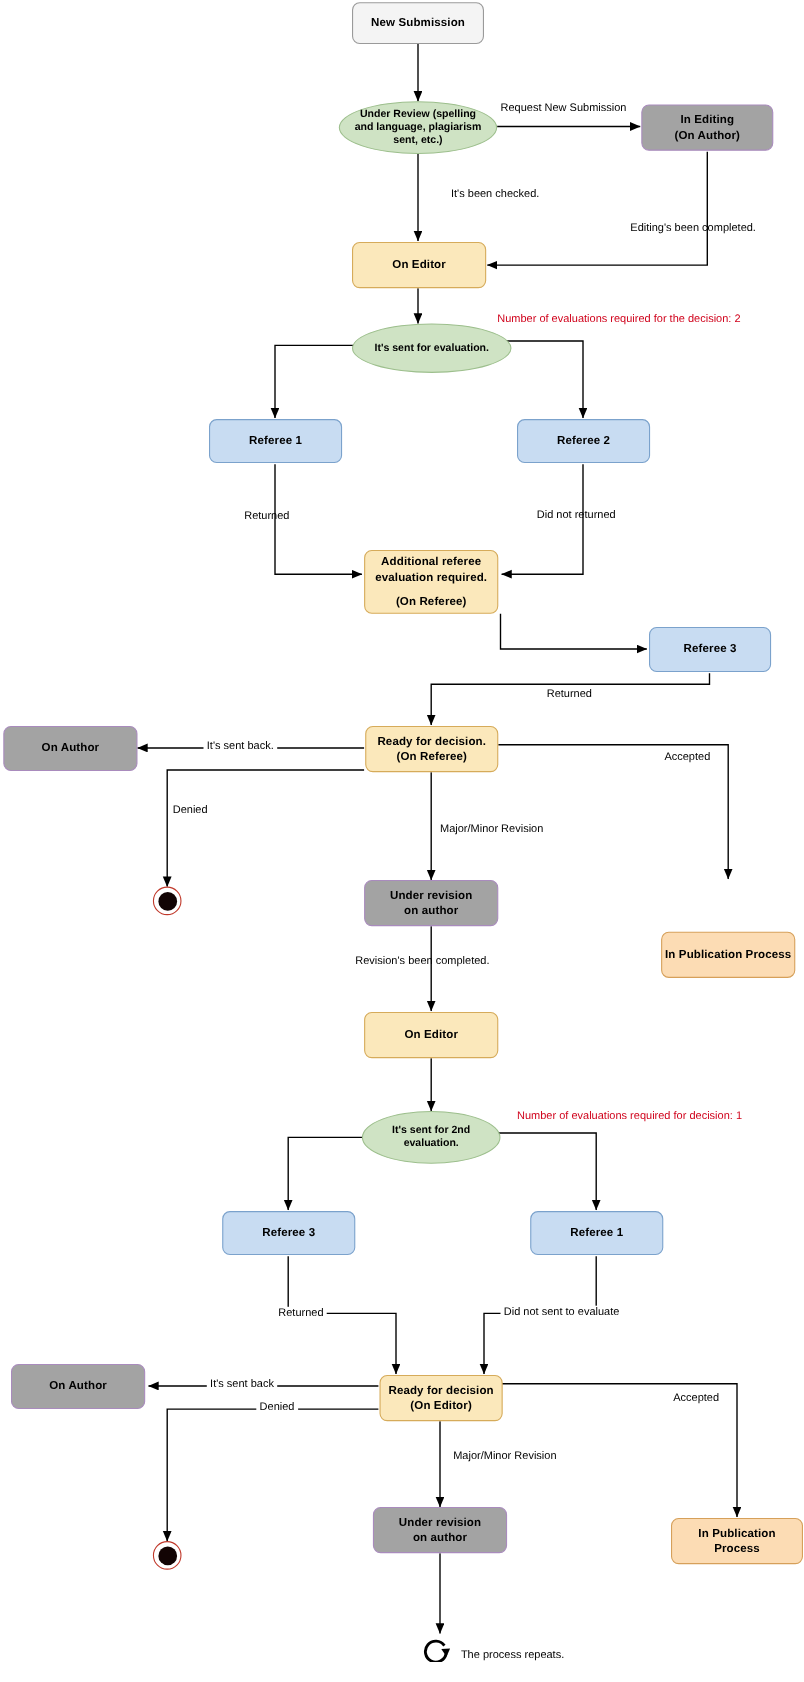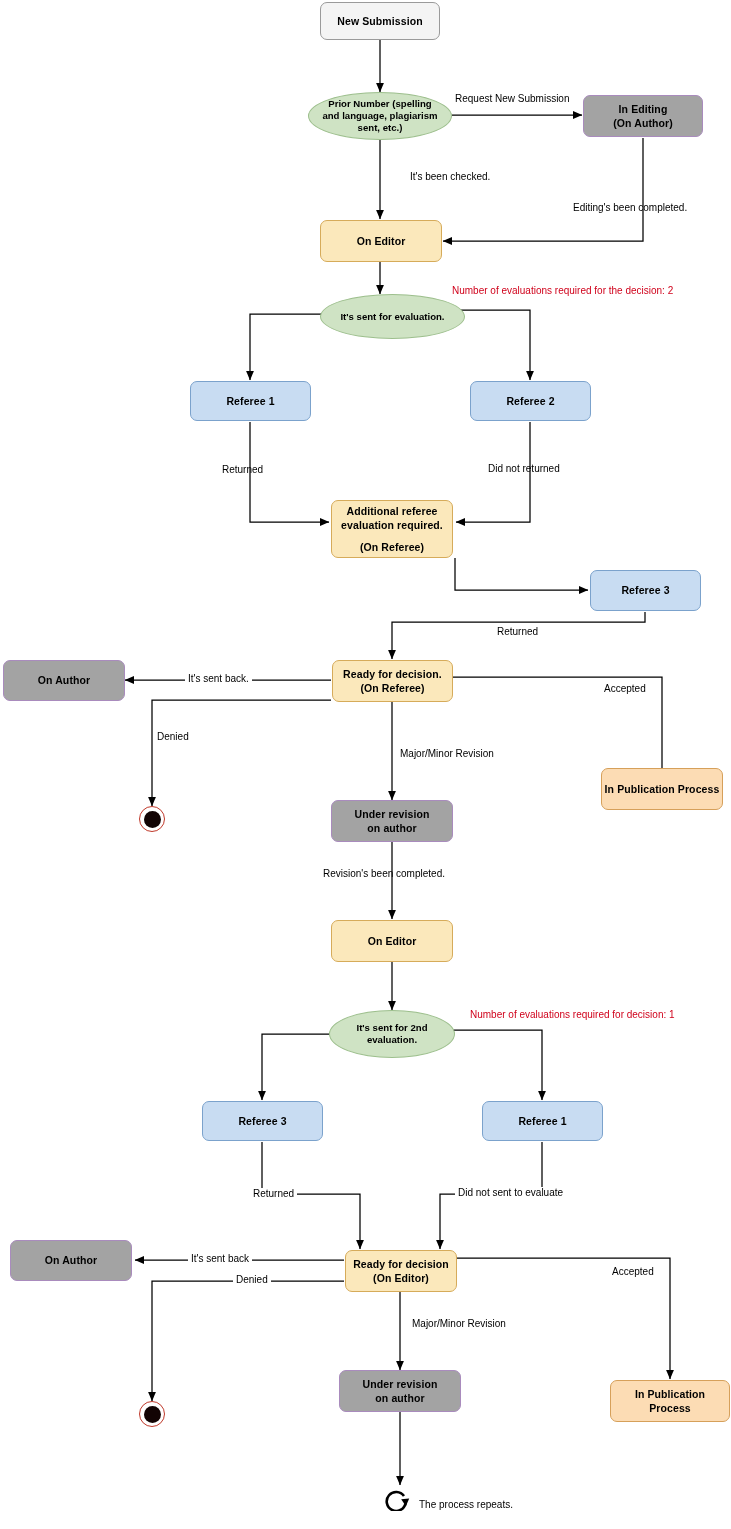--- a/index.html
+++ b/index.html
@@ -100,21 +100,21 @@
 
       <path d="M400,1412 L400,1485"></path>
     </g>
   </svg>
 
   <div class="node n-grey" style="left:320px;top:2px;width:120px;height:38px;">
     <span>New Submission</span>
   </div>
 
   <div class="ellipse" style="left:308px;top:92px;width:144px;height:48px;">
-    <span>Prior Number  (spelling</span>
+    <span>Under Review  (spelling</span>
     <span>and language, plagiarism</span>
     <span>sent, etc.)</span>
   </div>
 
   <div class="node n-purple" style="left:583px;top:95px;width:120px;height:42px;">
     <span>In Editing</span>
     <span>(On Author)</span>
   </div>
 
   <div class="node n-yellow" style="left:320px;top:220px;width:122px;height:42px;">
@@ -150,21 +150,21 @@
   </div>
 
   <div class="node n-purple" style="left:3px;top:660px;width:122px;height:41px;">
     <span>On Author</span>
   </div>
 
   <div class="final-state" style="left:139px;top:806px;">
     <i></i>
   </div>
 
-  <div class="node n-orange" style="left:601px;top:768px;width:122px;height:42px;">
+  <div class="node n-orange" style="left:601px;top:847px;width:122px;height:42px;">
     <span>In Publication Process</span>
   </div>
 
   <div class="node n-purple" style="left:331px;top:800px;width:122px;height:42px;">
     <span>Under revision</span>
     <span>on author</span>
   </div>
 
   <div class="node n-yellow" style="left:331px;top:920px;width:122px;height:42px;">
     <span>On Editor</span>

